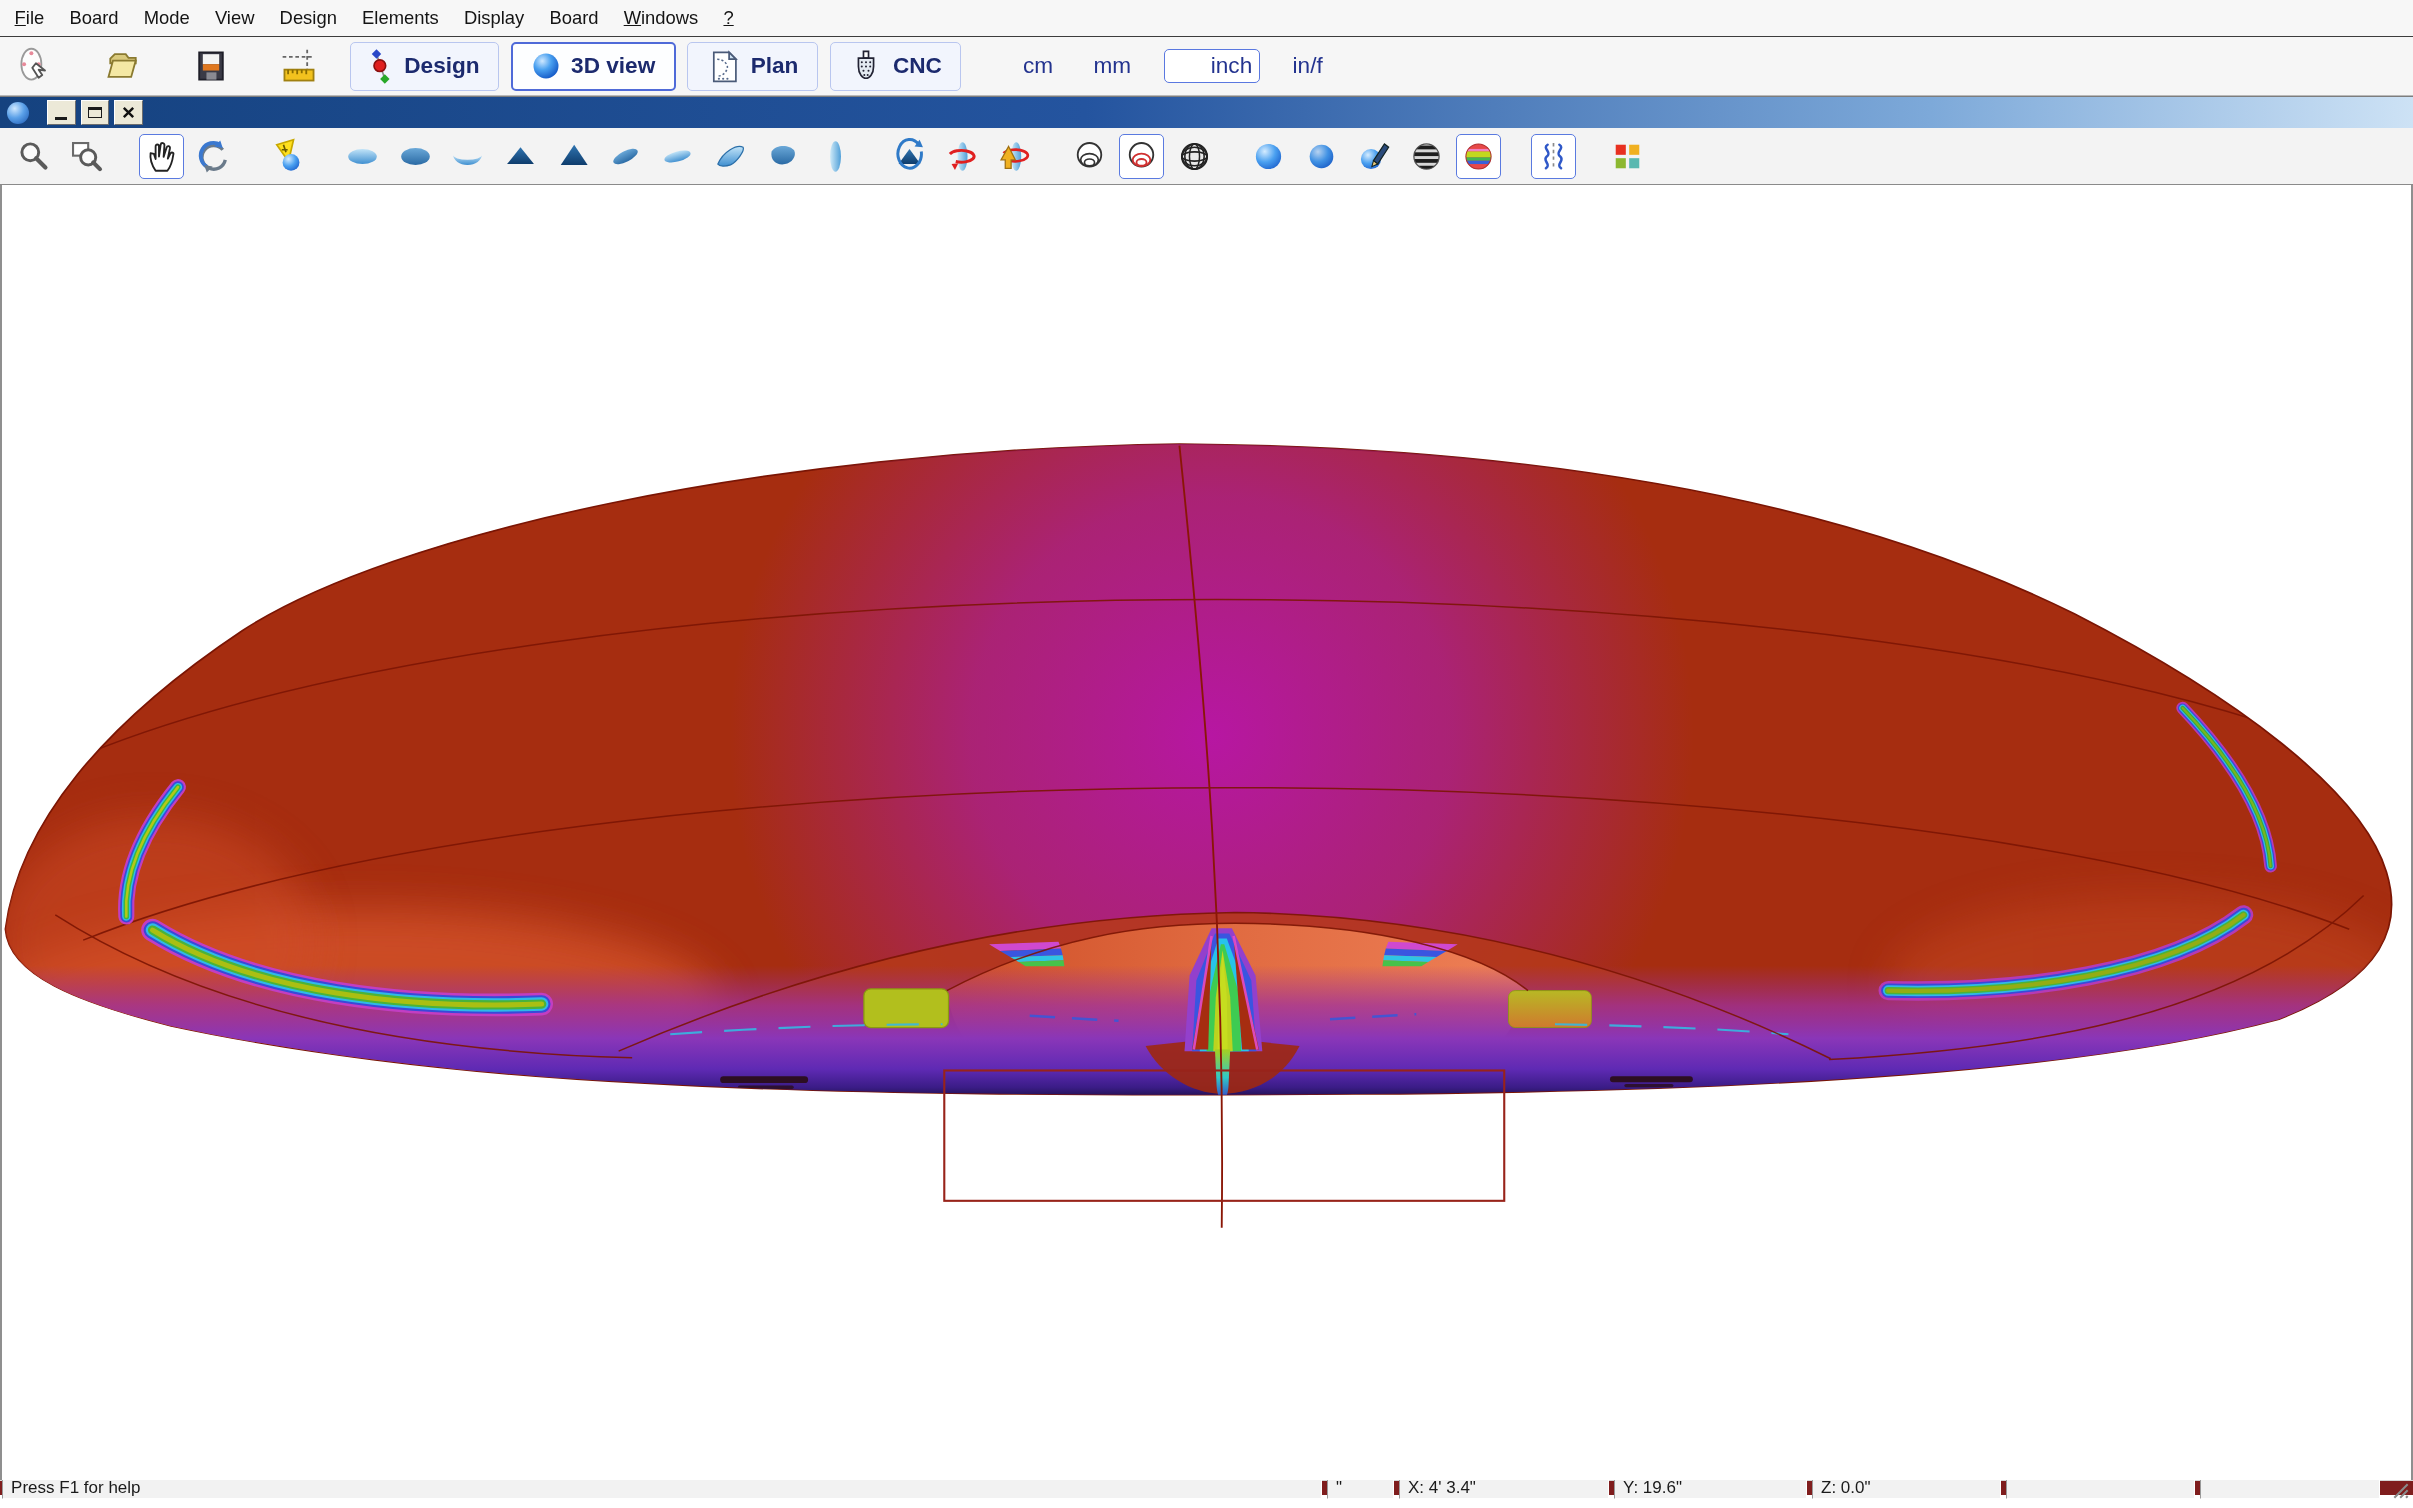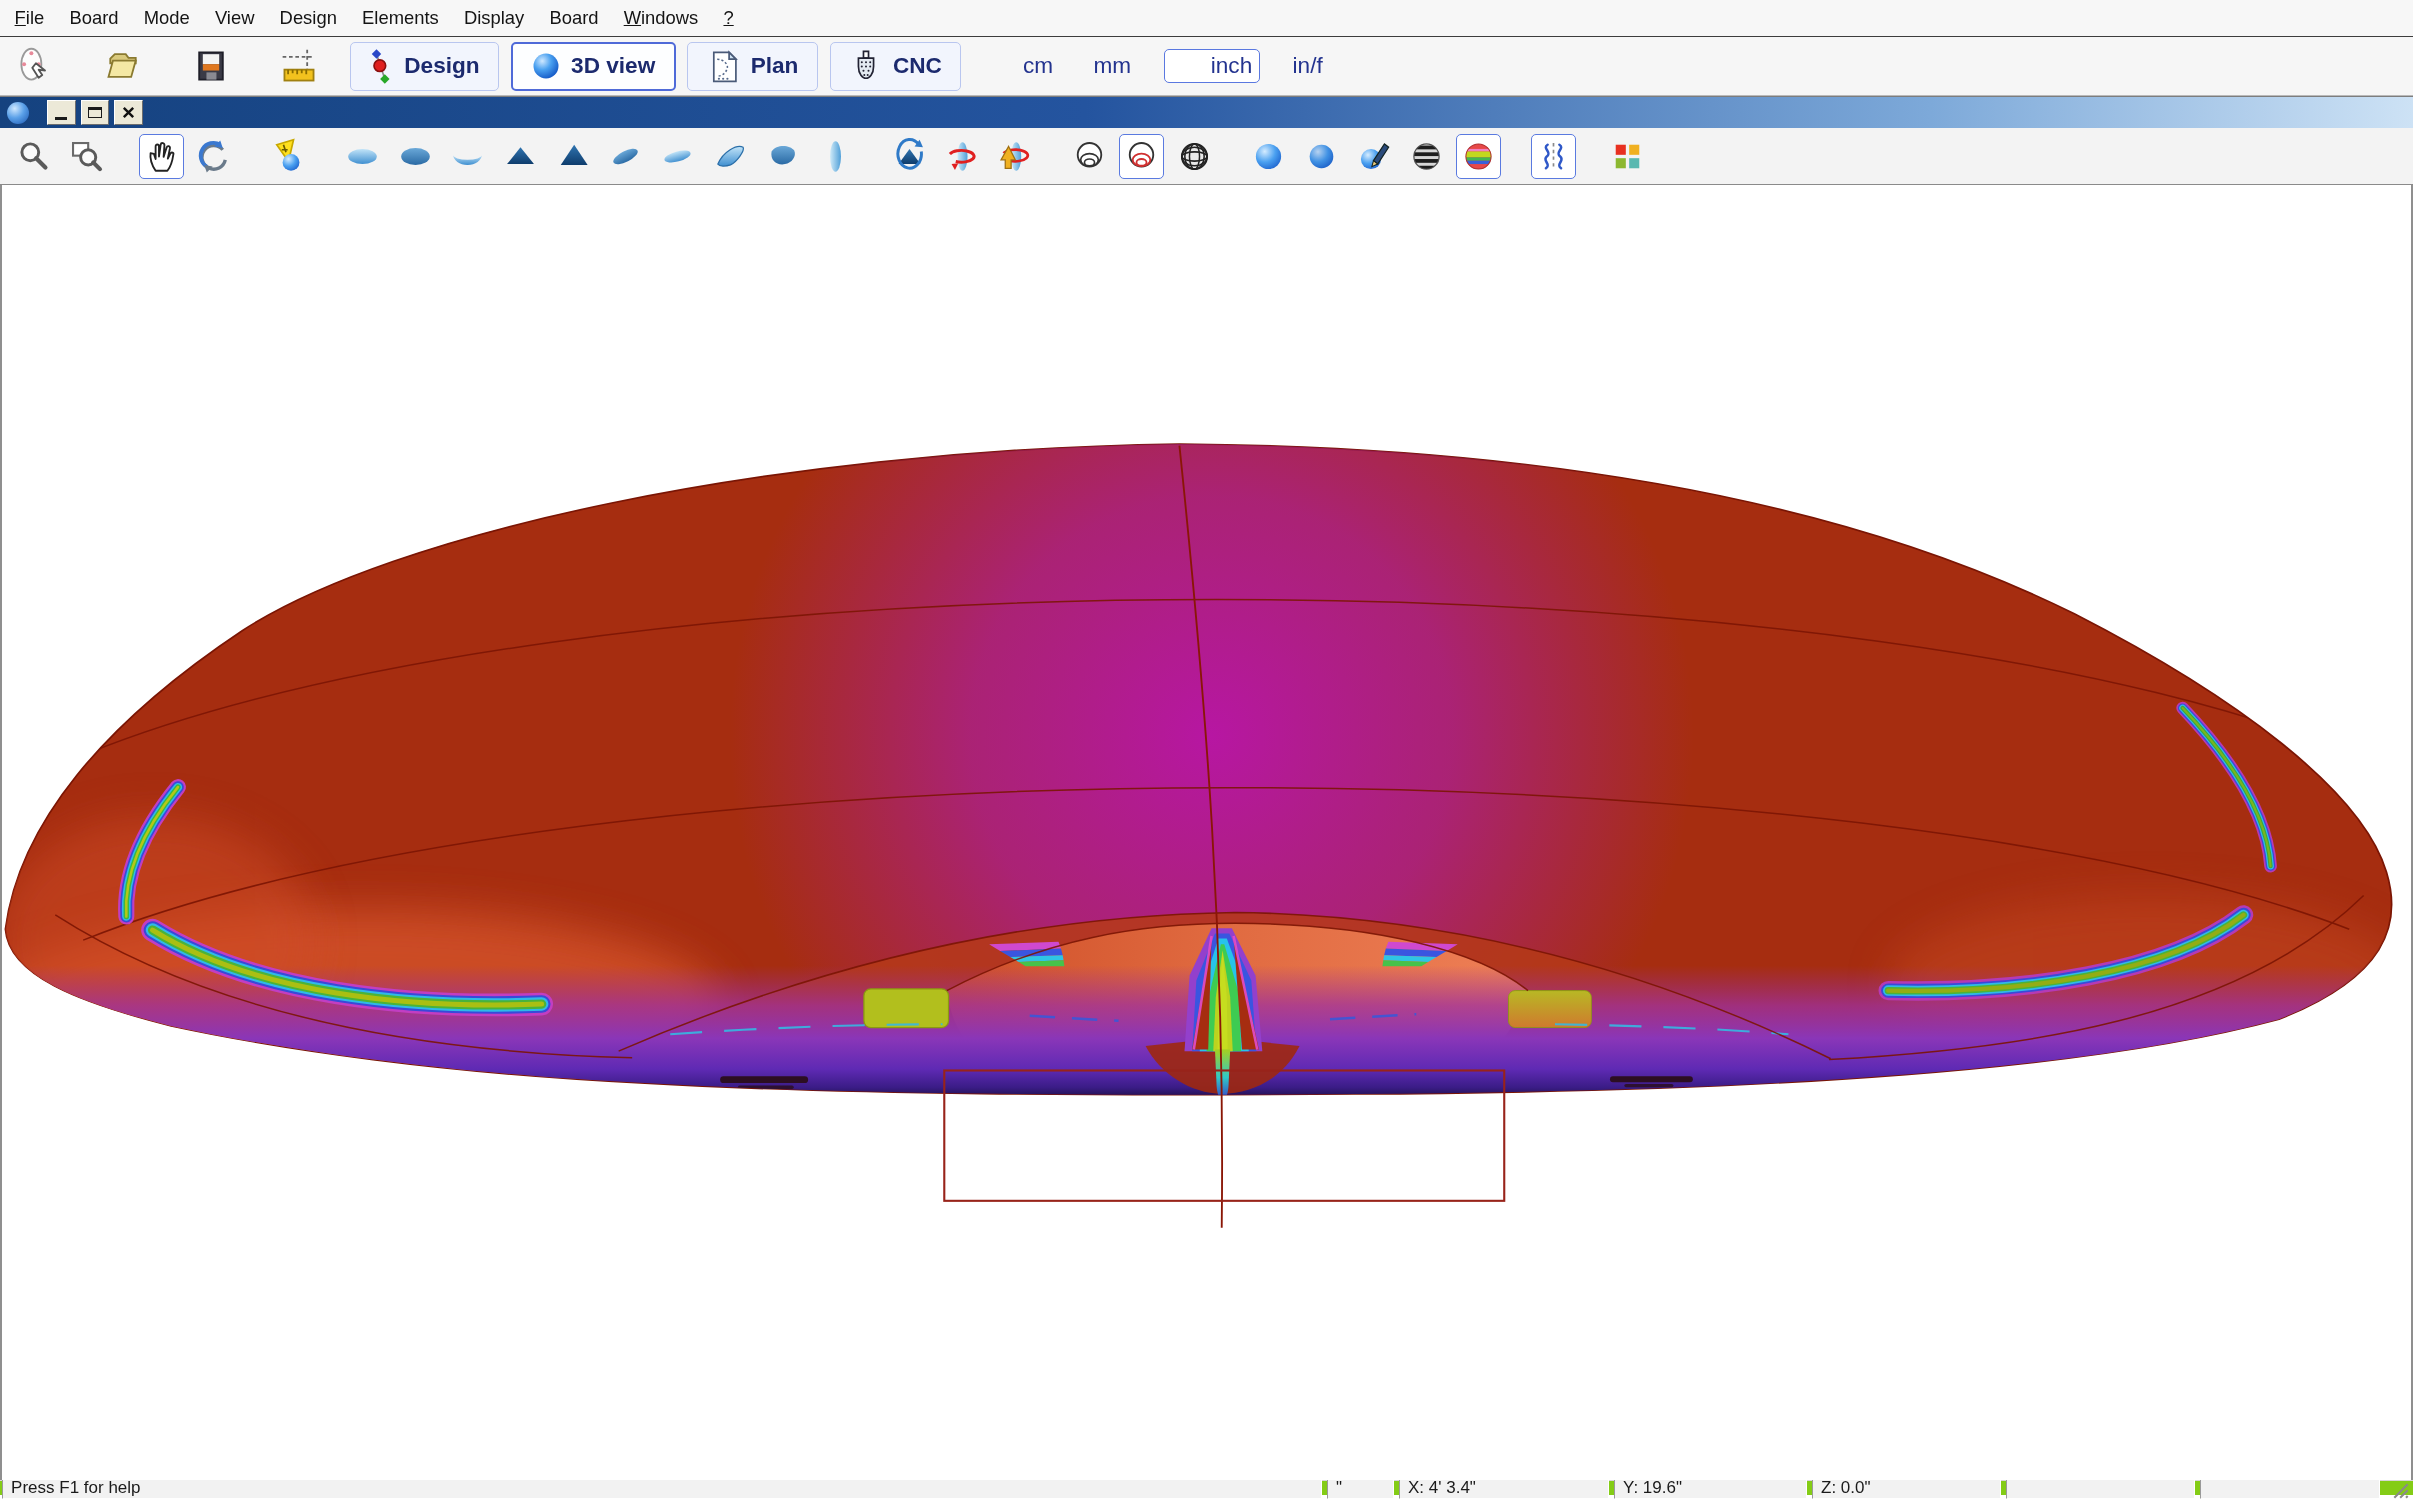--- a/index.html
+++ b/index.html
@@ -47,21 +47,21 @@
     border:1.7px solid transparent;border-radius:5px;cursor:pointer;flex:0 0 auto;}
   .vt-btn.active{background:#fff;border-color:#5a7ae0;}
   .gap{margin-left:22px;}
 
   
   .canvas{position:relative;height:1295px;background:#fff;
     border-left:2.5px solid #8f8f8f;border-right:2.5px solid #8f8f8f;overflow:hidden;}
   .board-svg{position:absolute;inset:0;width:100%;height:100%;}
 
   
-  .statusbar{height:15px;background:#84cc16;border-top:1.7px solid #d6d6d6;
+  .statusbar{height:15px;background:#7f1d1d;border-top:1.7px solid #d6d6d6;
     display:flex;align-items:center;font-size:17px;color:#1a1a1a;padding:0 1.7px;}
   .sb-panel{height:22px;border:0.8px solid;border-color:#9a9a9a #fff #fff #9a9a9a;
     display:flex;align-items:center;padding:0 8.4px;margin-right:5px;background:#f2f2f2;white-space:nowrap;}
   .sb-help{flex:1;}
   .sb-unit{width:67px;}
   .sb-x{width:210px;}
   .sb-y{width:193px;}
   .sb-z{width:189px;}
   .sb-e1{width:189px;}
   .sb-e2{width:180px;}

